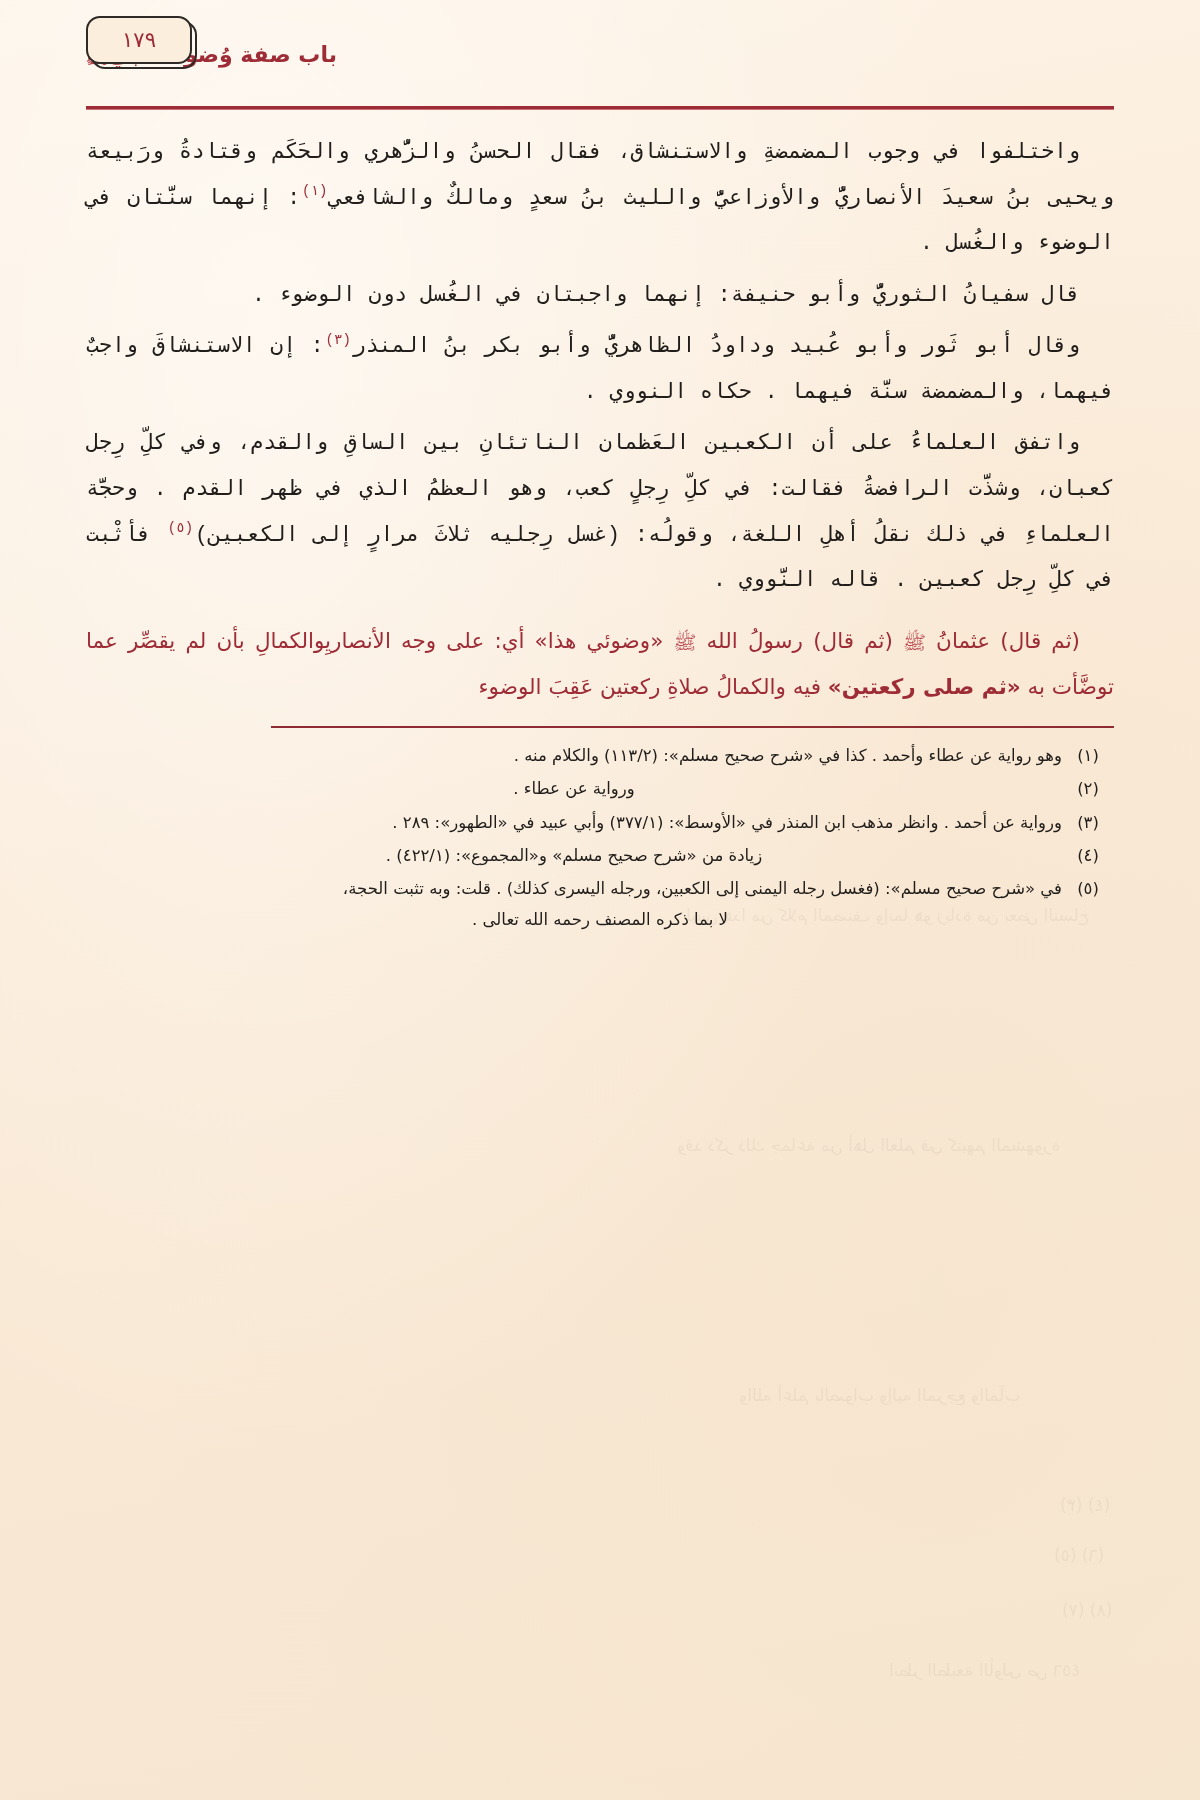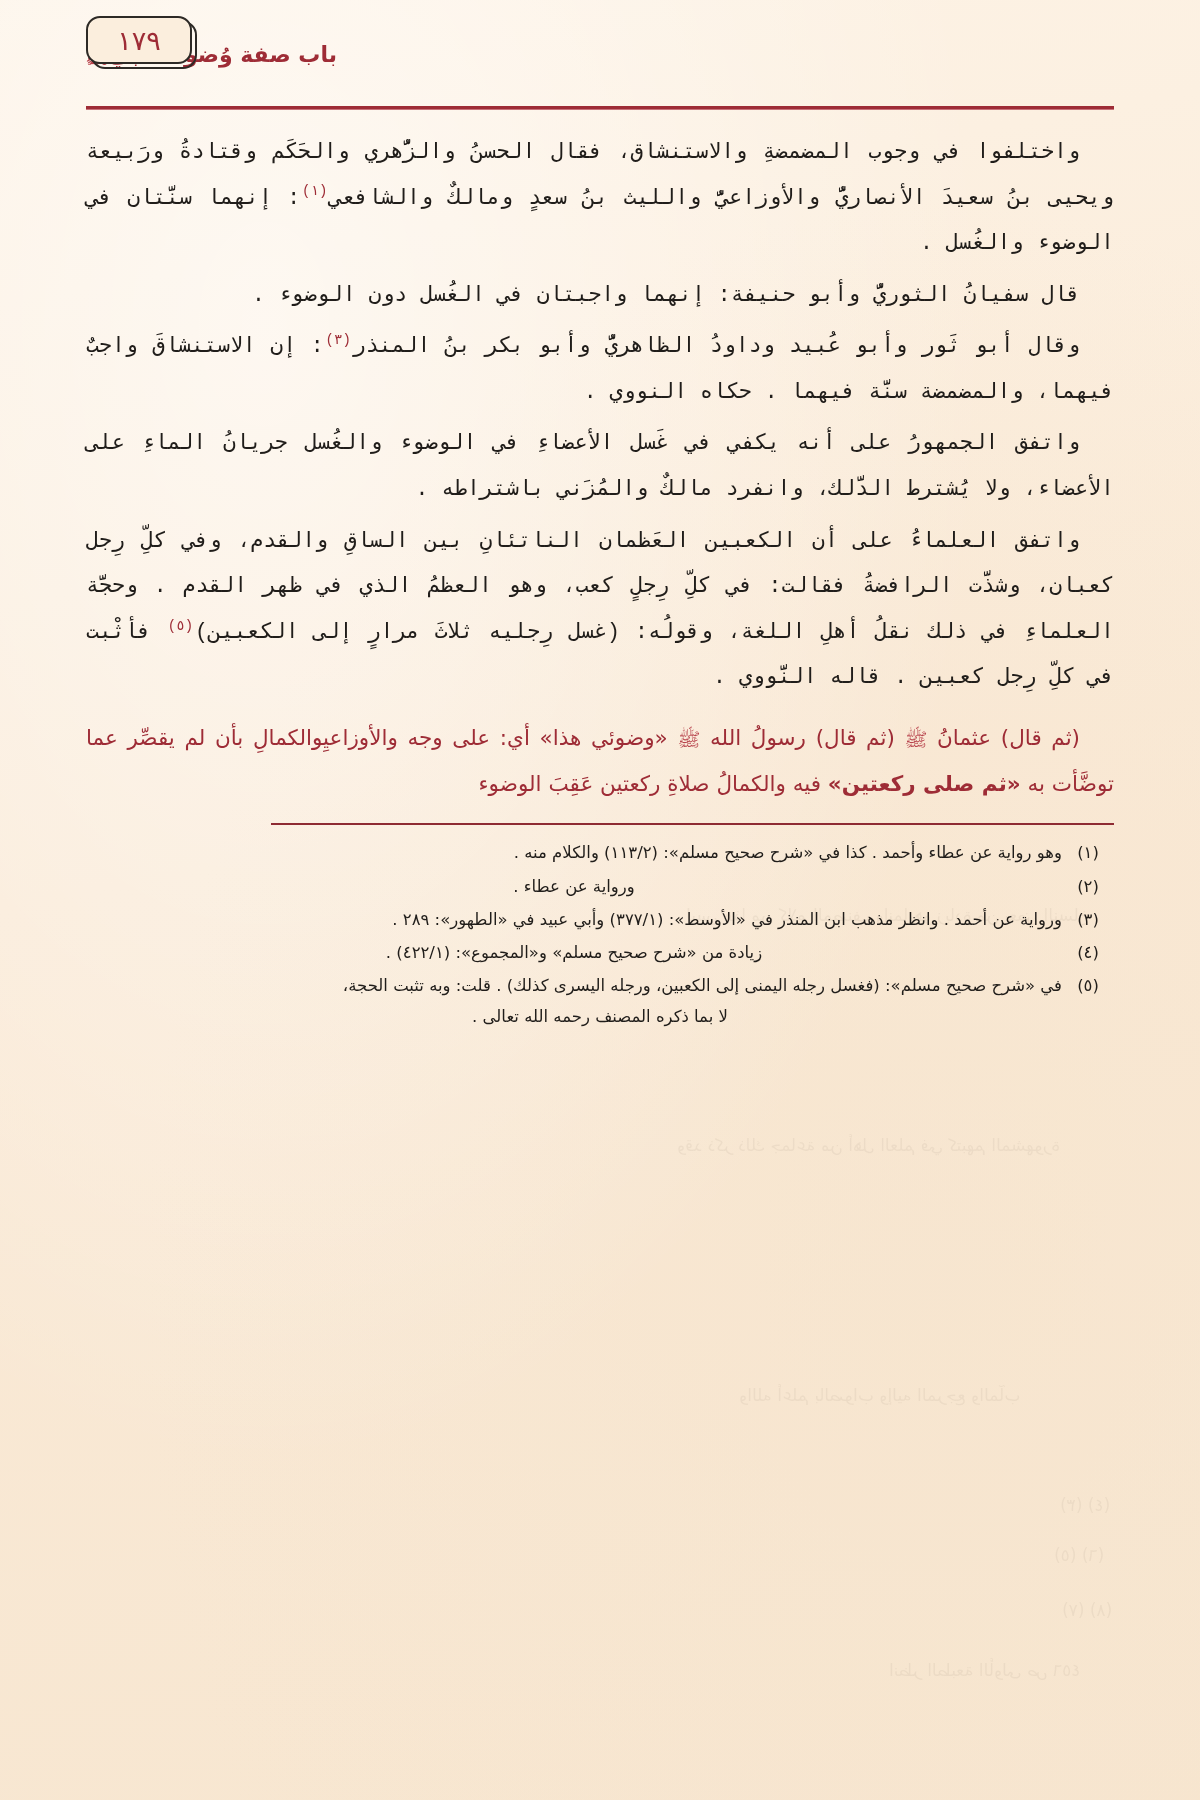--- a/index.html
+++ b/index.html
@@ -81,21 +81,21 @@
     border: 2px solid #2d2a26;
     border-radius: 14px;
     background: #fbeedd;
     box-sizing: border-box;
     display: flex;
     align-items: center;
     justify-content: center;
   }
   .page-number {
     color: #9e2c36;
-    font-size: 27px;
+    font-size: 21px;
     letter-spacing: 2px;
     font-family: "DejaVu Sans", sans-serif;
     direction: rtl;
   }
 
   .running-header {
     color: #9e2c36;
     font-size: 22px;
     font-weight: bold;
     letter-spacing: 0.5px;
@@ -243,29 +243,28 @@
 
     <div class="body">
 
       <p><span>واختلفوا في وجوب المضمضةِ والاستنشاق، فقال الحسنُ والزُّهري والحَكَم وقتادةُ ورَبيعة ويحيى بنُ سعيدَ الأنصاريُّ والأوزاعيُّ والليث بنُ سعدٍ ومالكٌ والشافعي</span><sup class="fn">(١)</sup><span>: إنهما سنَّتان في الوضوء والغُسل .</span></p>
 
 
       <p><span>قال سفيانُ الثوريُّ وأبو حنيفة: إنهما واجبتان في الغُسل دون الوضوء .</span></p>
 
       <p><span>وقال أبو ثَور وأبو عُبيد وداودُ الظاهريُّ وأبو بكر بنُ المنذر</span><sup class="fn">(٣)</sup><span>: إن الاستنشاقَ واجبٌ فيهما، والمضمضة سنَّة فيهما . حكاه النووي .</span></p>
 
-      <p><span>واتفق الجمهورُ على أنه يكفي في غَسل الأعضاءِ في الوضوء والغُسل جريانُ الماءِ على الأعضاء، ولا يُشترط الدَّلك، وانفرد مالكٌ والمُزَني باشتراطه .</span></p>
 
 
       <p><span>واتفق العلماءُ على أن الكعبين العَظمان الناتئانِ بين الساقِ والقدم، وفي كلِّ رِجل كعبان، وشذَّت الرافضةُ فقالت: في كلِّ رِجلٍ كعب، وهو العظمُ الذي في ظهر القدم . وحجَّة العلماءِ في ذلك نقلُ أهلِ اللغة، وقولُه: (غسل رِجليه ثلاثَ مرارٍ إلى الكعبين)</span><sup class="fn">(٥)</sup><span> فأثْبت في كلِّ رِجل كعبين . قاله النَّووي .</span></p>
 
     </div>
 
     <div class="commentary">
-      <p><span>(ثم قال) عثمانُ </span><span class="salla-glyph">ﷺ</span><span> (ثم قال) رسولُ الله </span><span class="salla-glyph">ﷺ</span><span> «وضوئي هذا» أي: على وجه والأوزاعيِ</span><span>والكمالِ بأن لم يقصِّر عما توضَّأت به </span><b>«ثم صلى ركعتين»</b><span> فيه والكمالُ صلاةِ ركعتين عَقِبَ الوضوء</span></p>
+      <p><span>(ثم قال) عثمانُ </span><span class="salla-glyph">ﷺ</span><span> (ثم قال) رسولُ الله </span><span class="salla-glyph">ﷺ</span><span> «وضوئي هذا» أي: على وجه الأنصاريِ</span><span>والكمالِ بأن لم يقصِّر عما توضَّأت به </span><b>«ثم صلى ركعتين»</b><span> فيه والكمالُ صلاةِ ركعتين عَقِبَ الوضوء</span></p>
     </div>
 
     <div class="rule-foot"></div>
 
     <div class="footnotes">
 
       <div class="fn-row">
         <span class="fn-num">(١)</span>
         <span class="fn-text">وهو رواية عن عطاء وأحمد . كذا في «شرح صحيح مسلم»: (١١٣/٢) والكلام منه .</span>
       </div>

